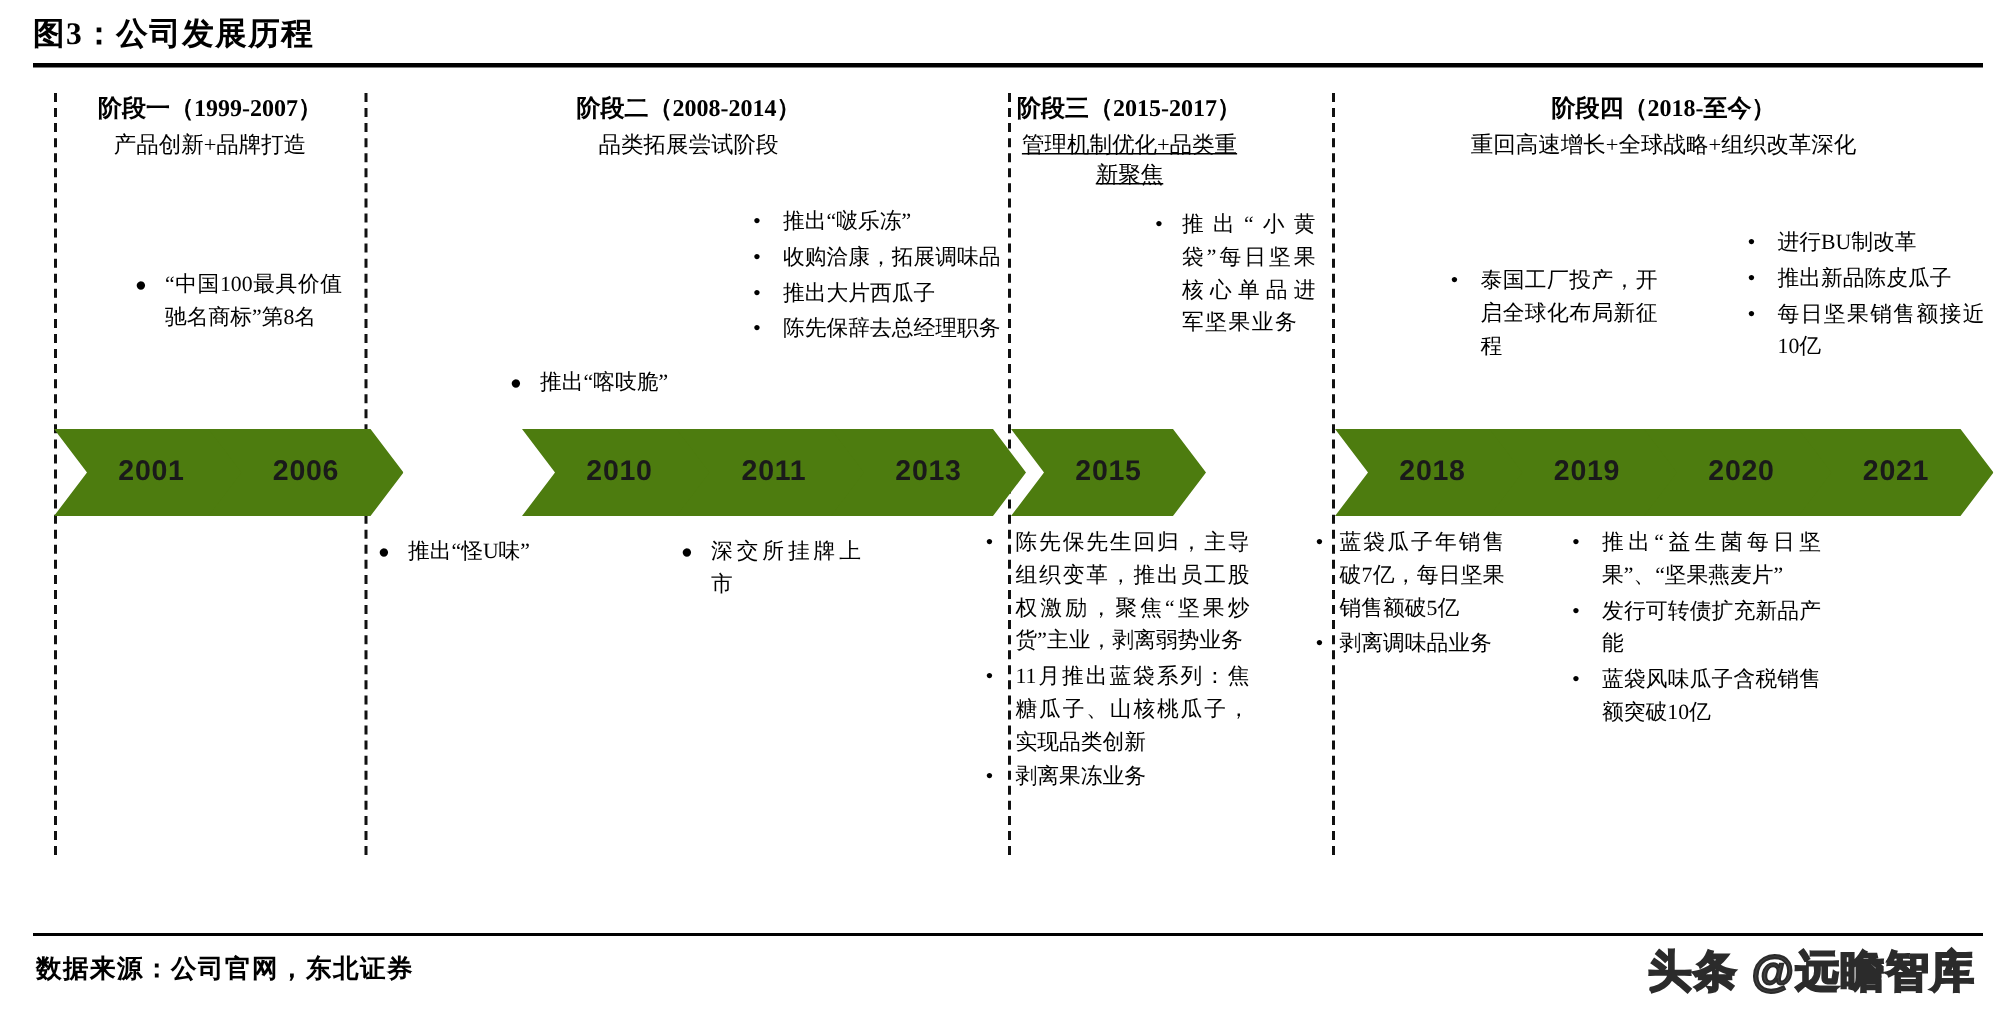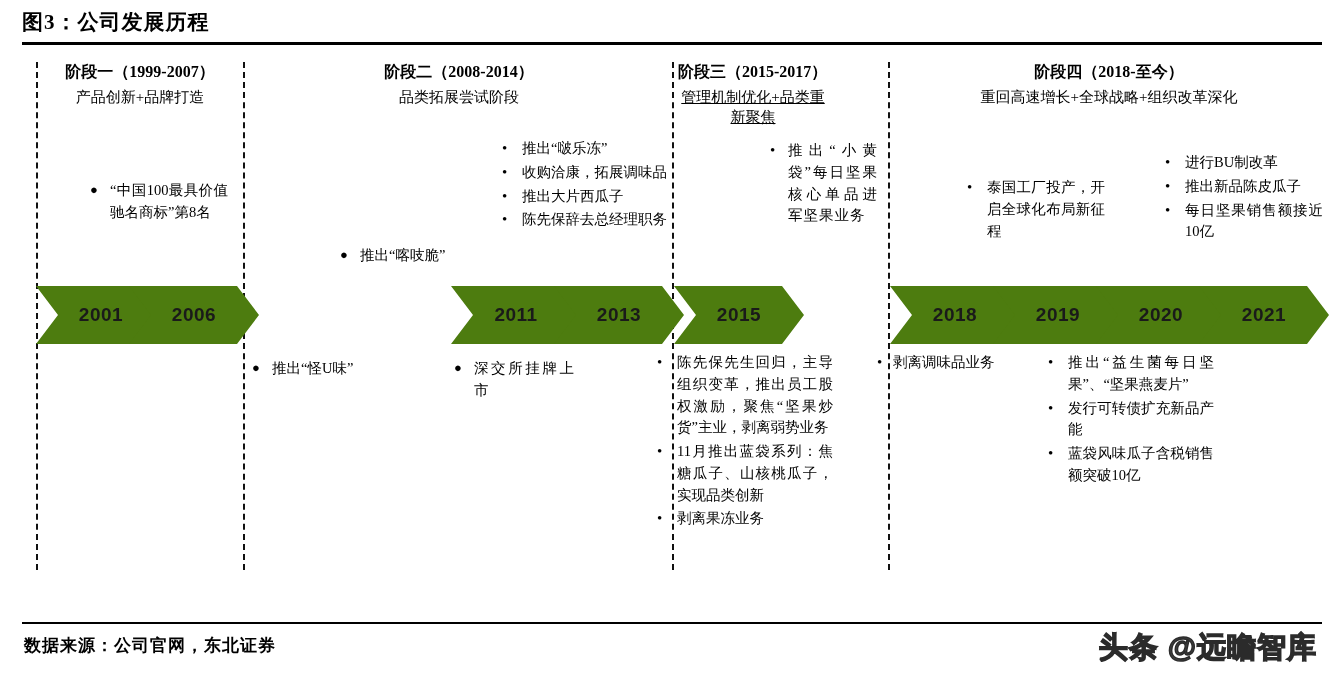--- a/index.html
+++ b/index.html
@@ -184,22 +184,25 @@
     <li>进行BU制改革</li>
     <li>推出新品陈皮瓜子</li>
     <li>每日坚果销售额接近10亿</li>
   </ul>
 </div>
 
 <div id="timeline">
   <div class="chev" style="left:36px;   width:130px;">
       <span>2001</span>
     </div>
-  <div class="chev" style="left:129px;  width:130px;">
+  <div class="chev" style="left:139px;  width:130px;">
       <span>2006</span>
+    </div>
+  <div class="chev" style="left:348px;  width:130px;">
+      <span>2010</span>
     </div>
   <div class="chev" style="left:451px;  width:130px;">
       <span>2011</span>
     </div>
   <div class="chev" style="left:554px;  width:130px;">
       <span>2013</span>
     </div>
   <div class="chev" style="left:674px;  width:130px;">
       <span>2015</span>
     </div>
@@ -232,20 +235,21 @@
 <div class="note" style="left:655px; top:352px; width:178px;">
   <ul>
     <li>陈先保先生回归，主导组织变革，推出员工股权激励，聚焦“坚果炒货”主业，剥离弱势业务</li>
     <li>11月推出蓝袋系列：焦糖瓜子、山核桃瓜子，实现品类创新</li>
     <li>剥离果冻业务</li>
   </ul>
 </div>
 
 <div class="note" style="left:875px; top:352px; width:128px;">
   <ul>
+    <li style="padding-left:18px;">蓝袋瓜子年销售破7亿，每日坚果销售额破5亿</li>
     <li style="padding-left:18px;">剥离调味品业务</li>
   </ul>
 </div>
 
 <div class="note" style="left:1046px; top:352px; width:168px;">
   <ul>
     <li>推出“益生菌每日坚果”、“坚果燕麦片”</li>
     <li>发行可转债扩充新品产能</li>
     <li>蓝袋风味瓜子含税销售额突破10亿</li>
   </ul>

